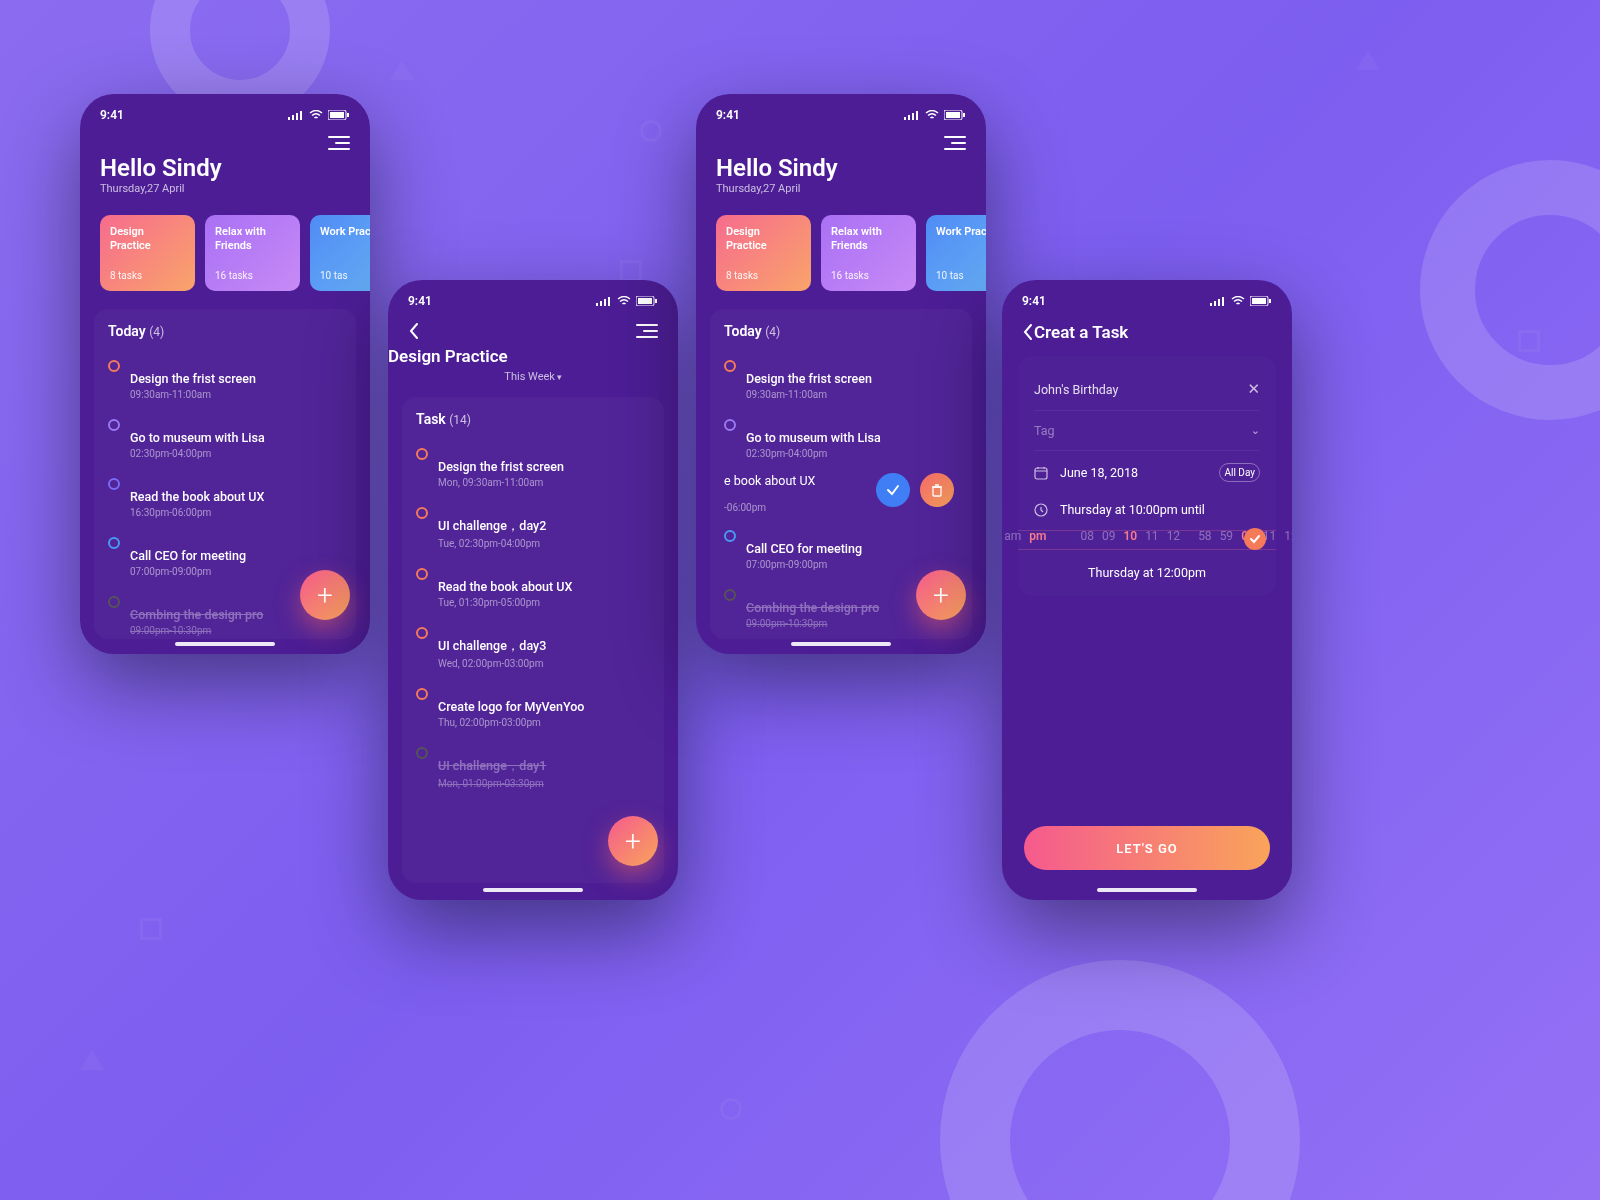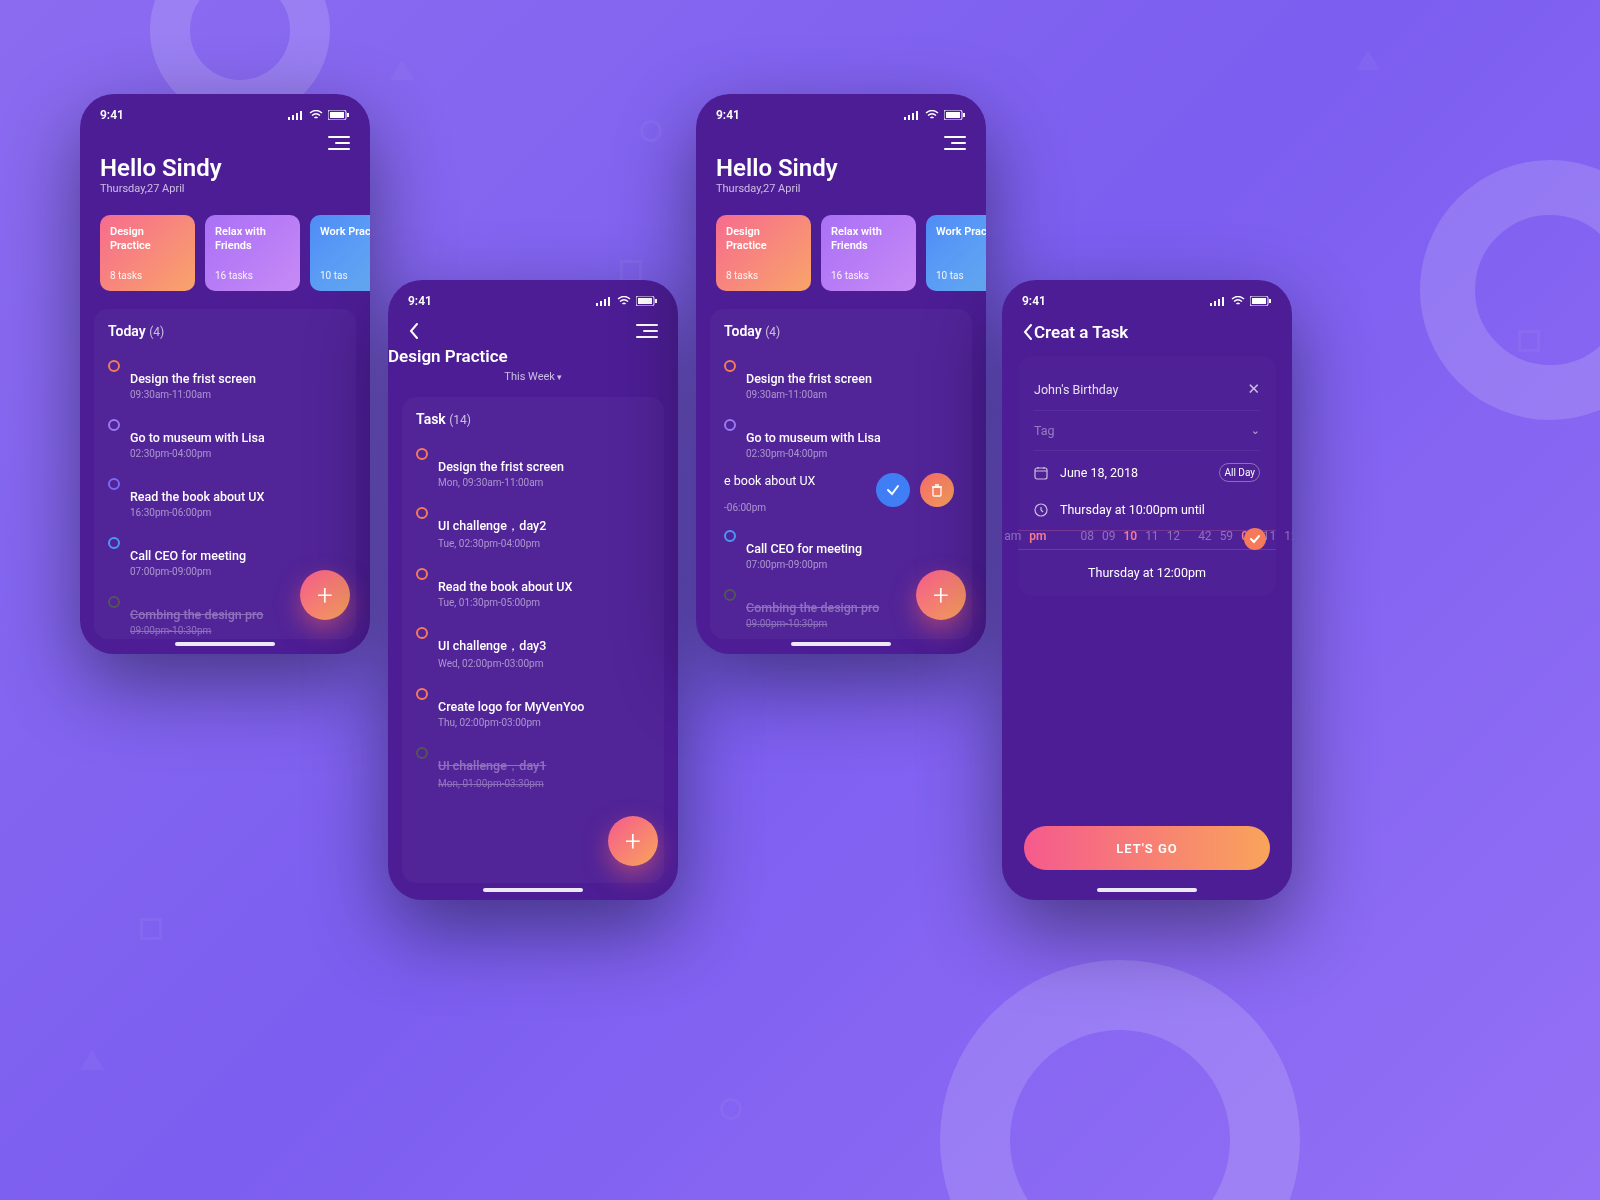--- a/index.html
+++ b/index.html
@@ -493,21 +493,21 @@
             <span></span>
           </div>
       <div class="pcol">
             <span>08</span>
             <span>09</span>
             <span class="sel">10</span>
             <span>11</span>
             <span>12</span>
           </div>
       <div class="pcol">
-            <span>42</span>
+            <span>58</span>
             <span>59</span>
             <span class="sel">00</span>
             <span>11</span>
             <span>12</span>
           </div>
       <div class="confirm">
             <svg width="12" height="12">
               <path d="M2 6 L5 9 L10 3" stroke="#fff" stroke-width="2" fill="none" stroke-linecap="round"></path>
             </svg>
           </div>

